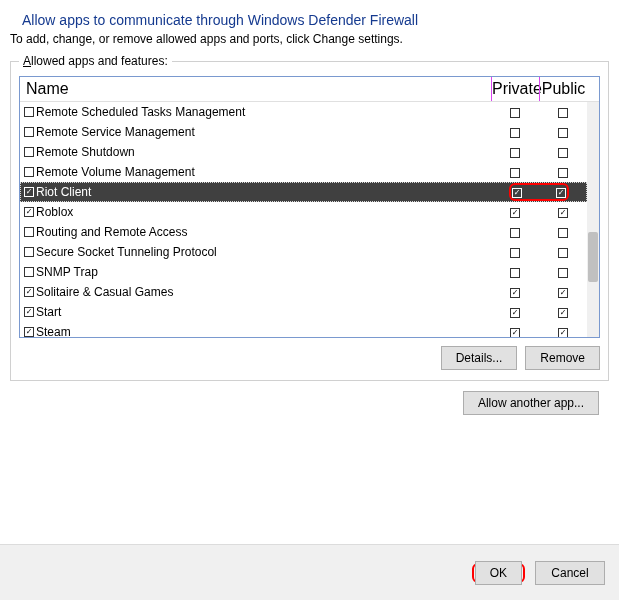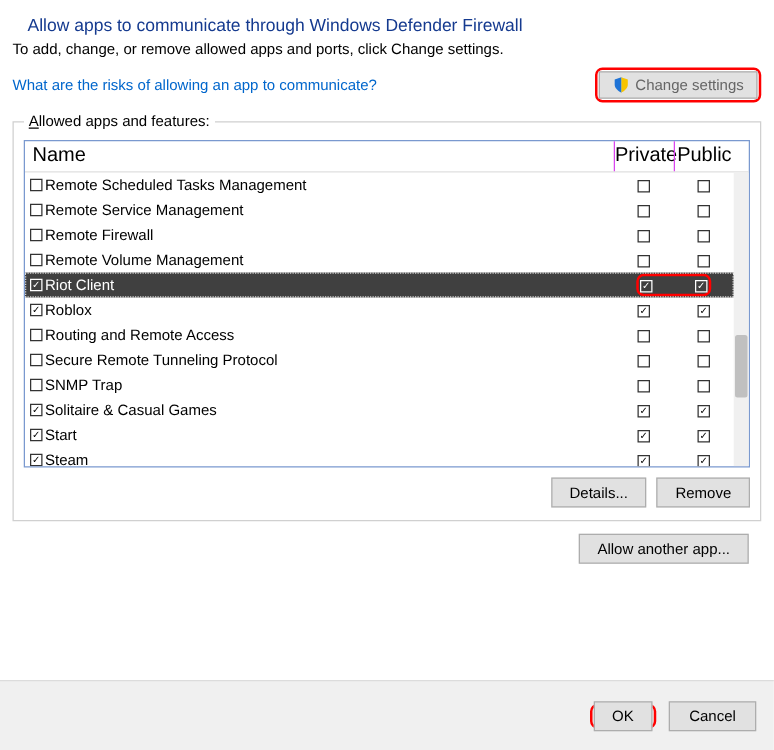--- a/index.html
+++ b/index.html
@@ -148,34 +148,20 @@
   .dotted { outline: 1px dotted rgba(255,255,255,0.8); outline-offset:-1px;}
   .allow-row { display:flex; justify-content:flex-end; margin: 10px 10px 0 0;}
 </style>
 </head>
 <body>
 
 <div class="container">
   <div class="title">Allow apps to communicate through Windows Defender Firewall</div>
   <div class="subtitle">To add, change, or remove allowed apps and ports, click Change settings.</div>
 
-  <div class="row-rc">
-    <span class="link">What are the risks of allowing an app to communicate?</span>
-    <span class="highlight-box">
-      <span class="change-btn">
-        <span class="shield-icon">
-          <svg viewBox="0 0 16 16" width="14" height="14">
-            <path d="M8 1 L14 3 V8 C14 12 8 15 8 15 V1 Z" fill="#f6c400"></path>
-            <path d="M8 1 L2 3 V8 C2 12 8 15 8 15 V1 Z" fill="#1e73d6"></path>
-          </svg>
-        </span>
-        <span>Change settings</span>
-      </span>
-    </span>
-  </div>
 
   <fieldset class="group">
     <legend><span class="underline">A</span><span>llowed apps and features:</span></legend>
 
     <div class="listbox">
       <div class="listhead">
         <div class="col-name">Name</div>
         <div class="col-check">Private</div>
         <div class="col-check">Public</div>
         <div class="col-scroll"></div>
@@ -195,21 +181,21 @@
                 <div class="cname">
                   <span class="sq"></span>
                   <span>Remote Service Management</span>
                 </div>
                 <div class="cchk"><span class="sq"></span></div>
                 <div class="cchk"><span class="sq"></span></div>
               </div>
               <div class="rowitem">
                 <div class="cname">
                   <span class="sq"></span>
-                  <span>Remote Firewall</span>
+                  <span>Remote Shutdown</span>
                 </div>
                 <div class="cchk"><span class="sq"></span></div>
                 <div class="cchk"><span class="sq"></span></div>
               </div>
               <div class="rowitem">
                 <div class="cname">
                   <span class="sq"></span>
                   <span>Remote Volume Management</span>
                 </div>
                 <div class="cchk"><span class="sq"></span></div>
@@ -237,21 +223,21 @@
                 <div class="cname">
                   <span class="sq"></span>
                   <span>Routing and Remote Access</span>
                 </div>
                 <div class="cchk"><span class="sq"></span></div>
                 <div class="cchk"><span class="sq"></span></div>
               </div>
               <div class="rowitem">
                 <div class="cname">
                   <span class="sq"></span>
-                  <span>Secure Remote Tunneling Protocol</span>
+                  <span>Secure Socket Tunneling Protocol</span>
                 </div>
                 <div class="cchk"><span class="sq"></span></div>
                 <div class="cchk"><span class="sq"></span></div>
               </div>
               <div class="rowitem">
                 <div class="cname">
                   <span class="sq"></span>
                   <span>SNMP Trap</span>
                 </div>
                 <div class="cchk"><span class="sq"></span></div>

